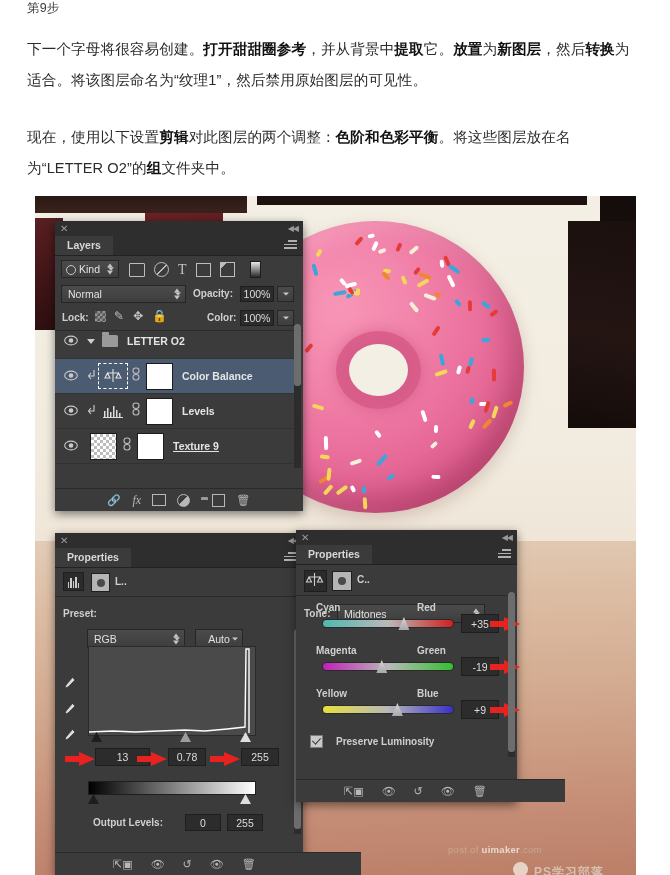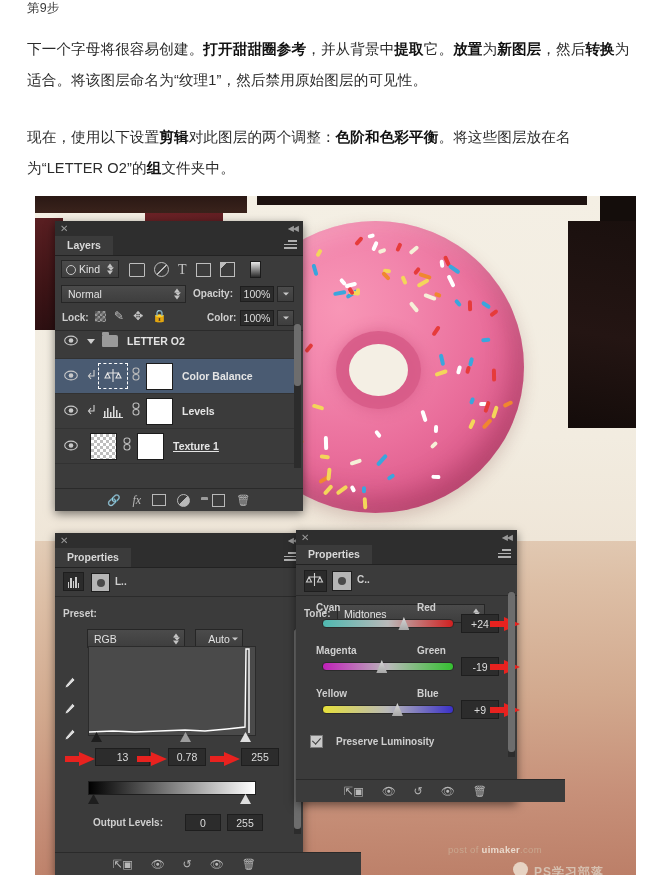--- a/index.html
+++ b/index.html
@@ -370,21 +370,21 @@
               <ellipse cx="7" cy="5.5" rx="6.3" ry="4.4" fill="none" stroke="#c9c9c9" stroke-width="1.1"></ellipse>
               <circle cx="7" cy="5.5" r="2.3" fill="#c9c9c9"></circle>
             </svg>
           </span>
           <span class="checker" style="margin-left:35px;"></span>
           <span style="margin-left:6px;"><svg width="8" height="14" viewBox="0 0 8 14">
               <rect x="1" y="1" width="6" height="5.5" rx="2.7" fill="none" stroke="#b9b9b9" stroke-width="1.1"></rect>
               <rect x="1" y="7.5" width="6" height="5.5" rx="2.7" fill="none" stroke="#b9b9b9" stroke-width="1.1"></rect>
             </svg></span>
           <span class="thumb" style="margin-left:6px;"></span>
-          <span class="lname under" style="margin-left:9px;">Texture 1</span>
+          <span class="lname under" style="margin-left:9px;">Texture 9</span>
         </div>
       </div>
 
     <div class="scrollbar" style="top:103px;height:144px;">
       <div class="scrollthumb" style="top:0;height:62px;"></div>
     </div>
 
     <div class="panel-foot">
       <span class="foot-ico">🔗</span>
       <span class="foot-ico" style="font-family:'Liberation Serif',serif;font-style:italic;font-size:12px;">fx</span>
@@ -546,21 +546,21 @@
       </div>
     </div>
 
     <div id="cb-sliders" style="position:absolute;left:0;top:72px;width:259px;padding-left:8px;">
         <div style="position: relative; height: 43px;">
           <span class="lbl" style="position:absolute;left:12px;top:0;font-weight:bold;">Cyan</span>
           <span class="lbl" style="position:absolute;left:113px;top:0;font-weight:bold;">Red</span>
           <span class="slider-track" style="position:absolute;left:18px;top:17px;width:130px;background:linear-gradient(90deg,#4fb8b0,#b9b9b9 50%,#d02020);border:1px solid #2a2a2a;">
             <span class="slider-knob" style="left:58%;"></span>
           </span>
-          <span class="fld" style="position:absolute;left:157px;top:12px;width:38px;height:19px;justify-content:center;">+24</span>
+          <span class="fld" style="position:absolute;left:157px;top:12px;width:38px;height:19px;justify-content:center;">+35</span>
           <span style="position:absolute;left:186px;top:14px;"><svg width="30" height="16" viewBox="0 0 30 16">
               <path d="M30 8 L14 1 L14 5 L0 5 L0 11 L14 11 L14 15 Z" fill="#e8221f"></path>
             </svg></span>
         </div>
         <div style="position: relative; height: 43px;">
           <span class="lbl" style="position:absolute;left:12px;top:0;font-weight:bold;">Magenta</span>
           <span class="lbl" style="position:absolute;left:113px;top:0;font-weight:bold;">Green</span>
           <span class="slider-track" style="position:absolute;left:18px;top:17px;width:130px;background:linear-gradient(90deg,#c020b8,#b9b9b9 50%,#34c030);border:1px solid #2a2a2a;">
             <span class="slider-knob" style="left:41%;"></span>
           </span>

